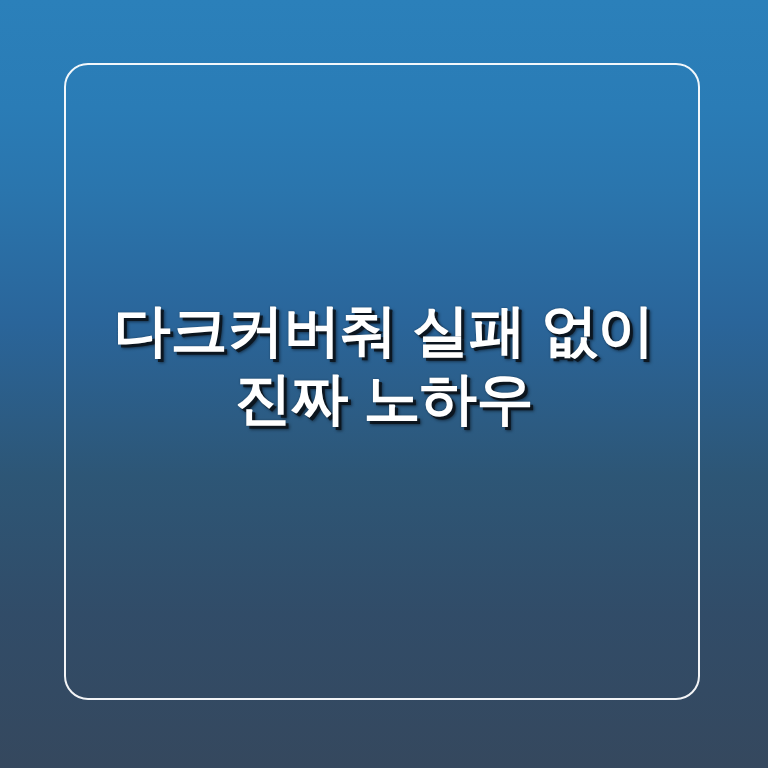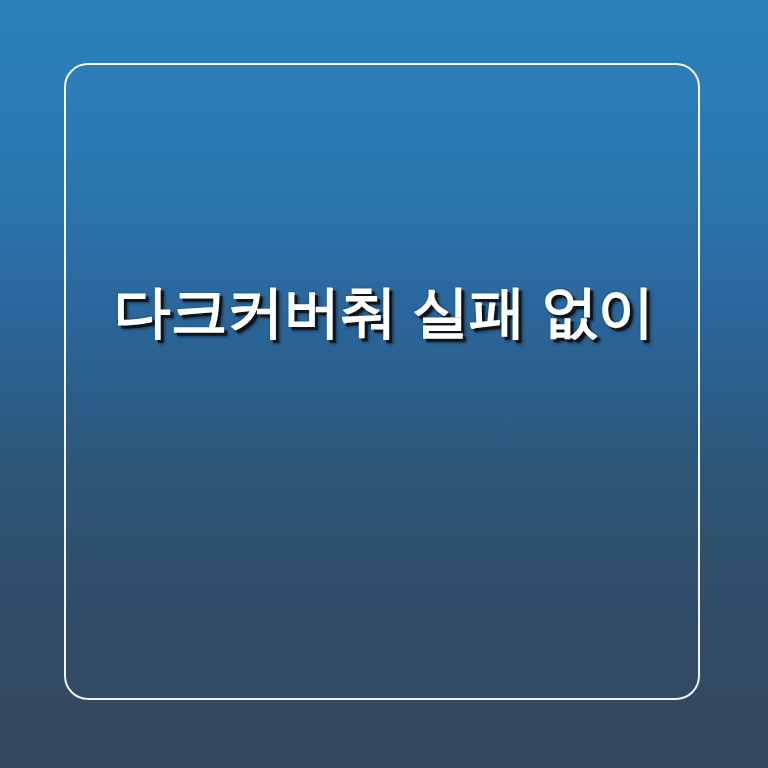--- a/index.html
+++ b/index.html
@@ -39,21 +39,21 @@
     border-radius: 24px;
     box-sizing: border-box;
     pointer-events: none;
   }
 
   
   .headline {
     position: absolute;
     left: 0;
     right: 0;
-    top: 277px;
+    top: 296px;
     text-align: center;
     padding: 0 63px;
     box-sizing: border-box;
   }
 
   .headline-line {
     display: block;
     color: #ffffff;
     font-size: 57px;
     line-height: 68px;
@@ -68,15 +68,16 @@
 </style>
 </head>
 <body>
 
 <div class="canvas">
 
   <div class="frame"></div>
 
   <div class="headline">
     <span class="headline-line">다크커버춰 실패 없이</span>
+    <span class="headline-line">진짜 노하우</span>
   </div>
 
 </div>
 
 </body></html>

